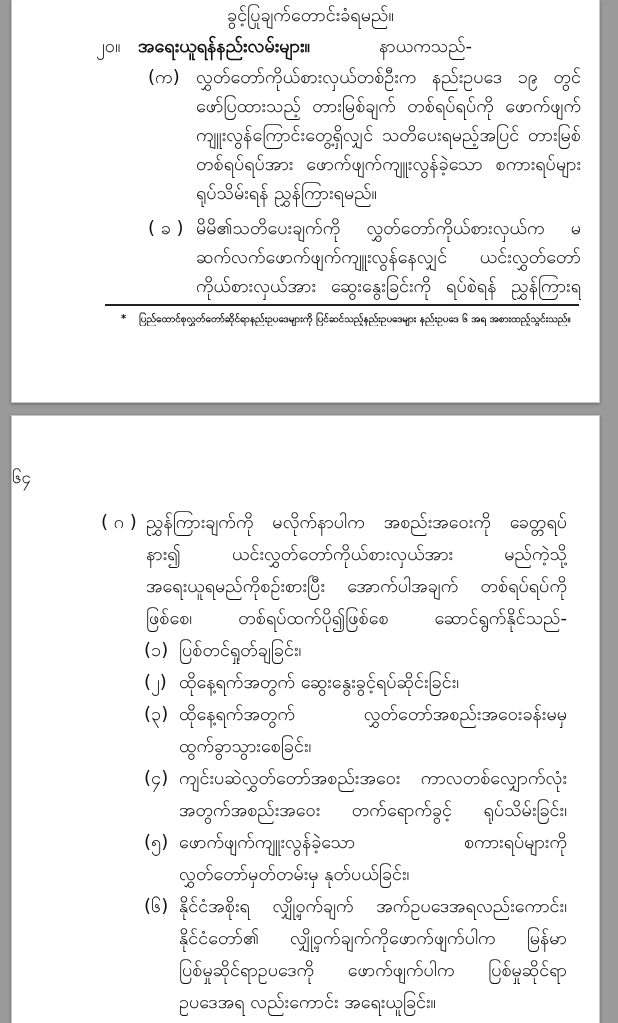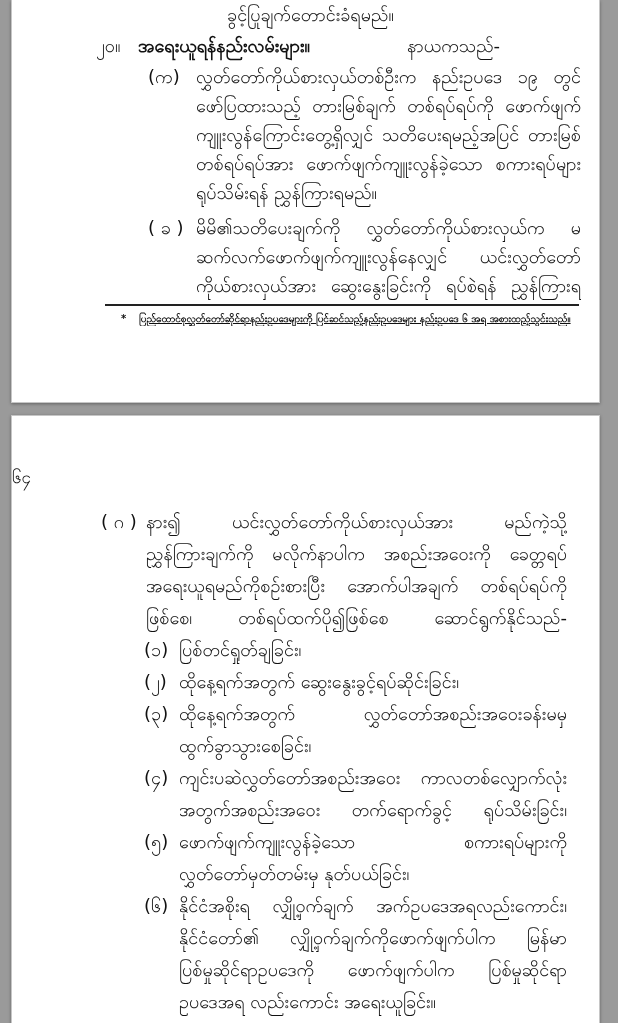--- a/index.html
+++ b/index.html
@@ -23,38 +23,38 @@
     box-sizing:border-box;
   }
   #page1{top:0;height:403px;border-top:0;}
   #page2{top:415px;height:694px;}
 
   
   .p1-cont{position:absolute;top:0;left:179px;font-size:18px;line-height:29px;white-space:nowrap;margin-left:36px;}
   .p1-heading{position:absolute;top:31px;left:0;right:0;height:29px;font-size:18px;line-height:29px;}
   .rule-num{position:absolute;left:84px;font-weight:normal;}
   .rule-title{position:absolute;left:126px;font-weight:bold;}
-  .rule-lead{position:absolute;left:367px;margin-left:28px;}
+  .rule-lead{position:absolute;left:367px;}
   .p1-items{position:absolute;top:62px;left:136px;width:434px;font-size:18px;}
   .item{display:flex;}
   .item + .item{margin-top:6px;}
   .item .lbl{width:48px;flex:none;line-height:29px;}
   .item .txt{width:385px;flex:none;overflow:hidden;}
   .p1-items .ln{display:block;line-height:29px;height:29px;overflow:hidden;}
   .j{text-align:justify;text-align-last:justify;}
   .footnote{
     position:absolute;left:93px;top:304px;width:474px;
     border-top:2px solid #222;
     padding-top:6px;
     display:flex;
     font-size:10px;font-weight:600;line-height:14px;
     white-space:nowrap;overflow:hidden;
   }
   .fn-star{width:18px;margin-left:16px;flex:none;}
-  .fn-text{flex:none;text-decoration:underline;}
+  .fn-text{flex:none;}
 
   
   .p2-num{position:absolute;top:50px;left:0;right:0;font-size:17px;line-height:22px;}
   .p2-flow{position:absolute;top:90px;left:89px;width:466px;font-size:18px;}
   .p2-flow .ln{display:block;line-height:32px;height:32px;overflow:hidden;}
   .item-g{display:flex;}
   .item-g .lbl{width:45px;flex:none;line-height:32px;}
   .item-g .txt{width:421px;flex:none;overflow:hidden;}
   .sub{display:flex;margin-left:43px;}
   .sub .slbl{width:35px;flex:none;line-height:32px;}
@@ -103,22 +103,22 @@
 
 <div class="page" id="page2">
 
   <div class="p2-num">၆၄</div>
 
   <div class="p2-flow">
 
     <div class="item-g">
       <div class="lbl">( ဂ )</div>
       <div class="txt">
+        <span class="ln j">ညွှန်ကြားချက်ကို မလိုက်နာပါက အစည်းအဝေးကို ခေတ္တရပ်</span>
         <span class="ln j">နား၍ ယင်းလွှတ်တော်ကိုယ်စားလှယ်အား မည်ကဲ့သို့</span>
-        <span class="ln j">ညွှန်ကြားချက်ကို မလိုက်နာပါက အစည်းအဝေးကို ခေတ္တရပ်</span>
         <span class="ln j">အရေးယူရမည်ကိုစဉ်းစားပြီး အောက်ပါအချက် တစ်ရပ်ရပ်ကို</span>
         <span class="ln j">ဖြစ်စေ၊ တစ်ရပ်ထက်ပို၍ဖြစ်စေ ဆောင်ရွက်နိုင်သည်-</span>
       </div>
     </div>
 
     <div class="sub">
       <div class="slbl">(၁)</div>
       <div class="stxt">
         <span class="ln">ပြစ်တင်ရှုတ်ချခြင်း၊</span>
       </div>

